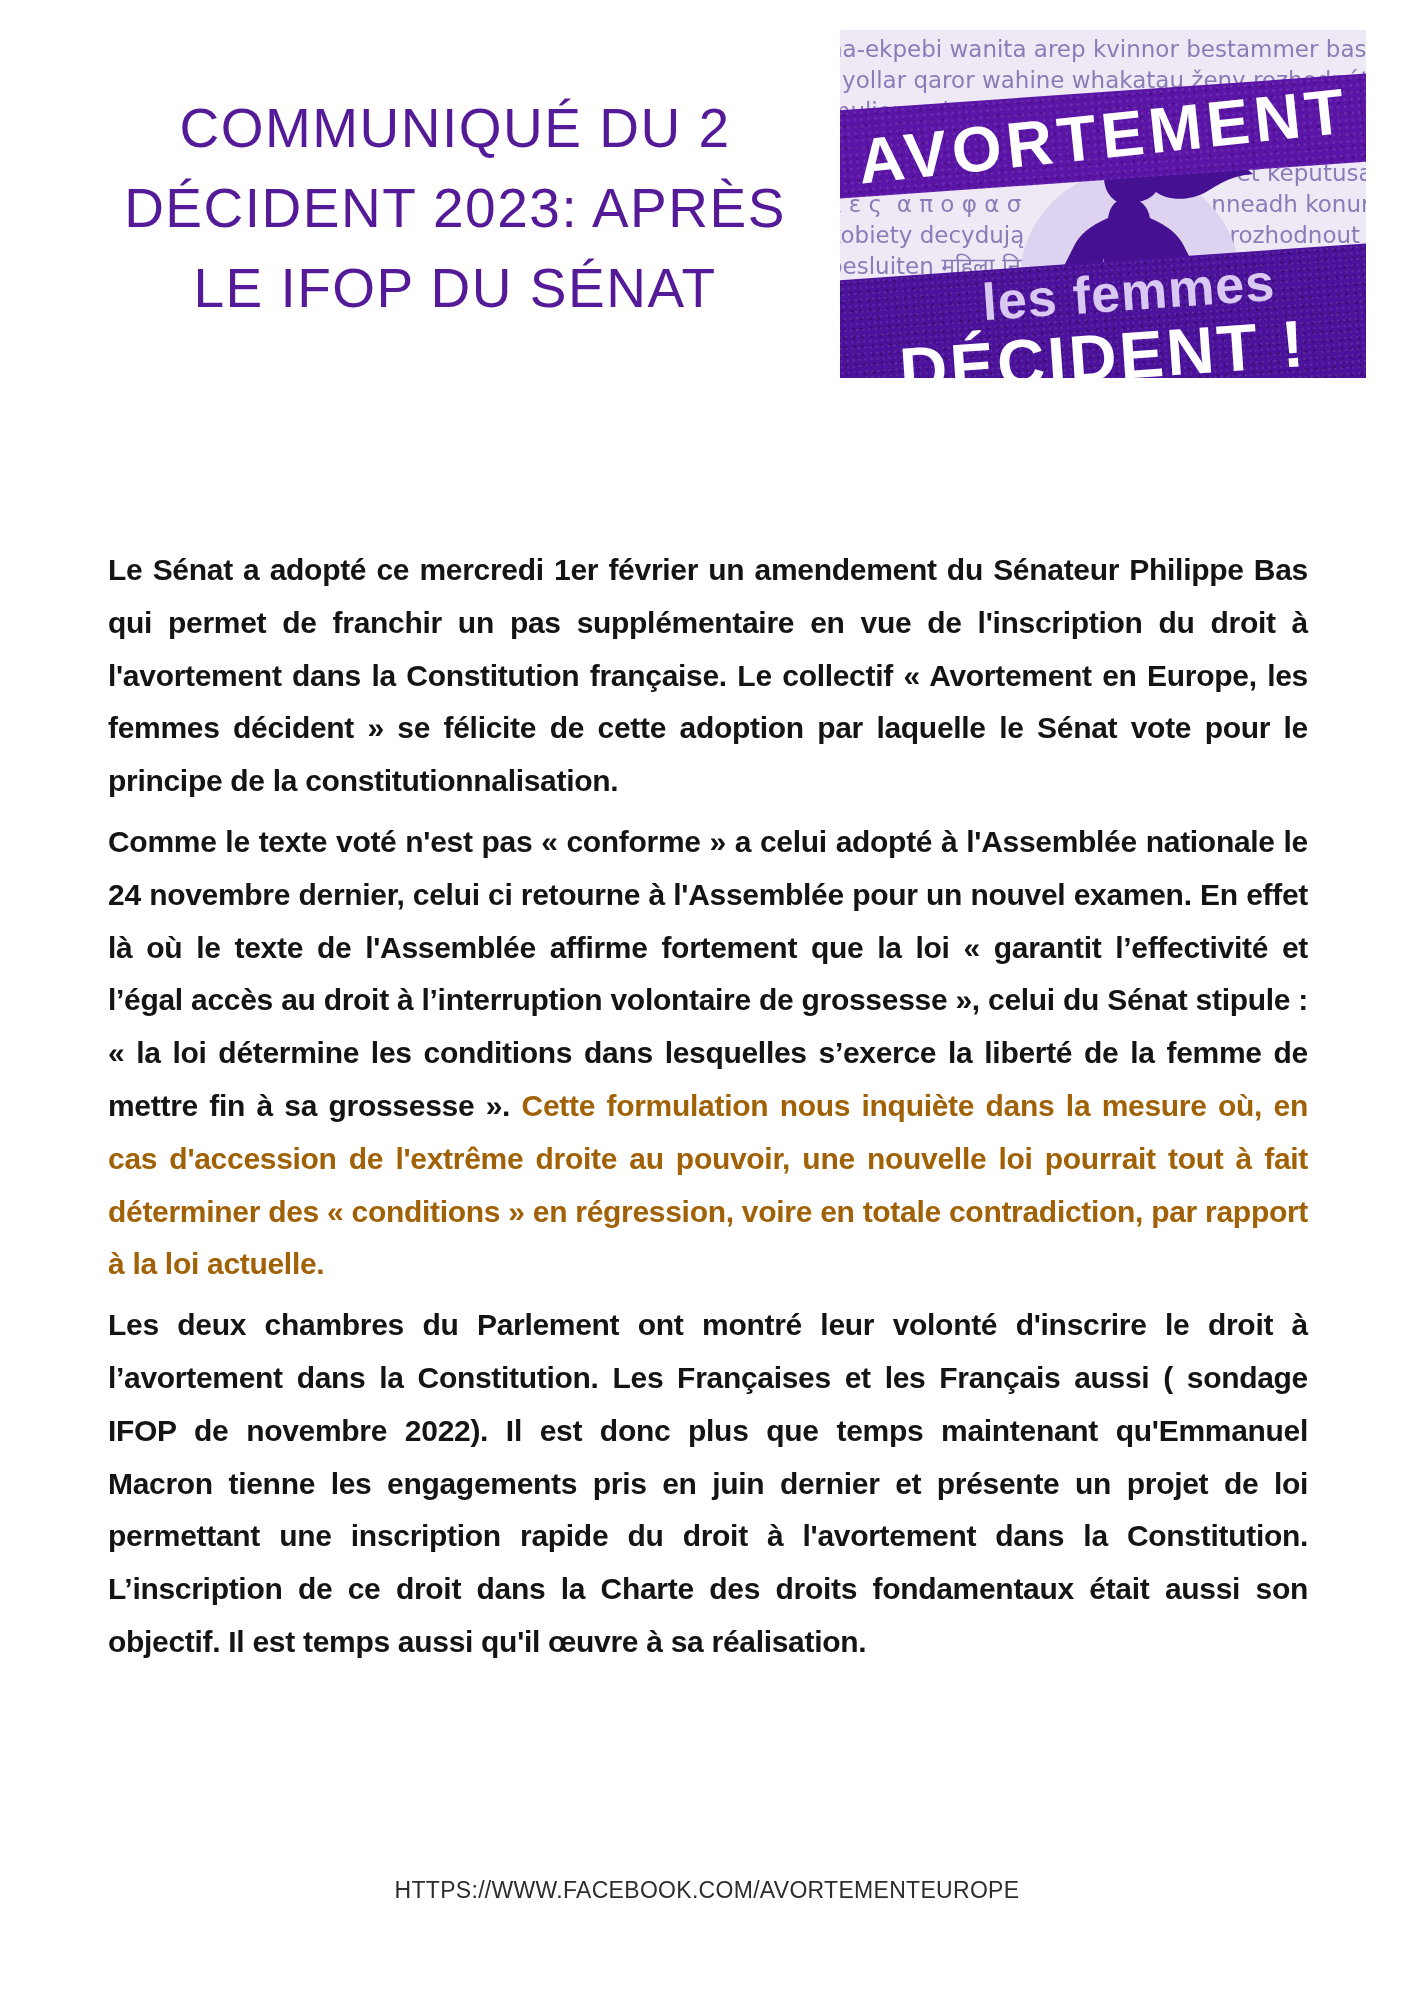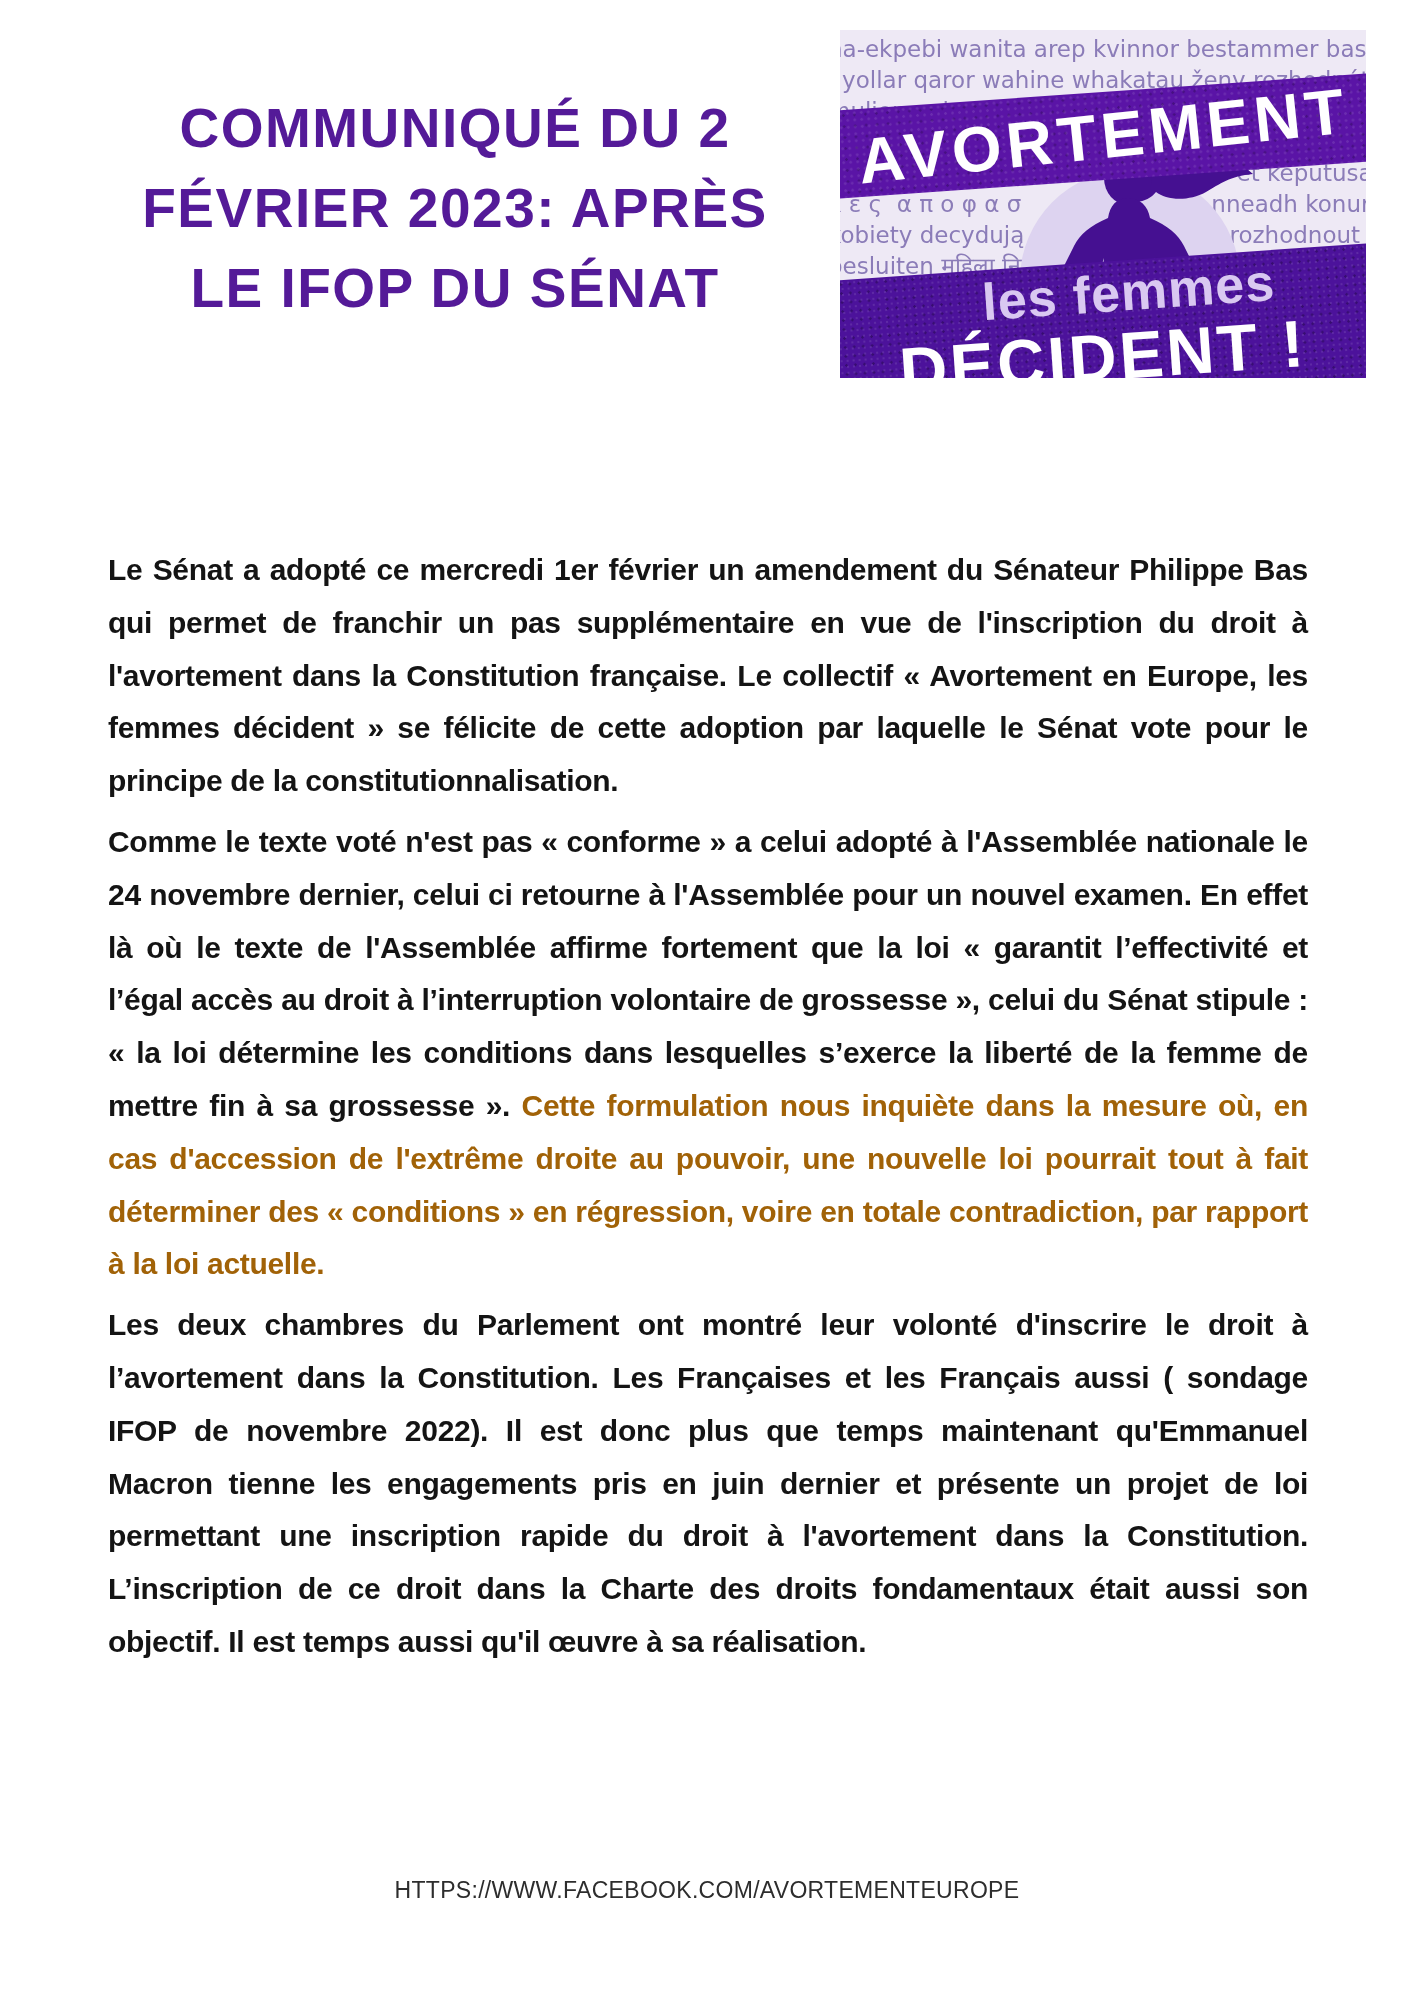--- a/index.html
+++ b/index.html
@@ -3,21 +3,21 @@
 <meta charset="utf-8">
 <style>
   html,body{margin:0;padding:0;background:#ffffff;}
   #page{
     position:relative;width:1414px;height:2000px;background:#ffffff;overflow:hidden;
     font-family:"Liberation Sans",sans-serif;
   }
   
   .main-title{
     position:absolute;left:95px;top:88px;width:720px;
-    text-align:center;font-weight:bold;font-size:55px;line-height:80px;
+    text-align:center;font-weight:normal;font-size:55px;line-height:80px;
     letter-spacing:1.5px;color:#541a98;
   }
   
   .logo{
     position:absolute;left:840px;top:30px;width:526px;height:348px;
     background:#eee9f5;overflow:hidden;
   }
   .logo-bgtext{
     position:absolute;left:-12px;top:4px;width:580px;
     font-family:"DejaVu Sans",sans-serif;
@@ -69,21 +69,21 @@
   }
   .footer .gap{display:inline-block;width:45px;}
 </style>
 </head>
 <body>
 
 <div id="page">
 
   <div class="main-title">
     <div>COMMUNIQUÉ DU 2</div>
-    <div>FÉVRIER 2023: APRÈS</div>
+    <div>DÉCIDENT 2023: APRÈS</div>
     <div>LE IFOP DU SÉNAT</div>
   </div>
 
   <div class="logo">
     <div class="logo-bgtext">na-ekpebi wanita arep kvinnor bestammer basan qeto filifili tamaitai
 ayollar qaror wahine whakatau ženy rozhodnúť
 mulieres deciden
                                              me per esaminà moterys
 sprendzia nisa jiddeċied                  et keputusan  γ υ ν α ί
 κ ε ς  α π ο φ α σ                          nneadh konur ákveða

